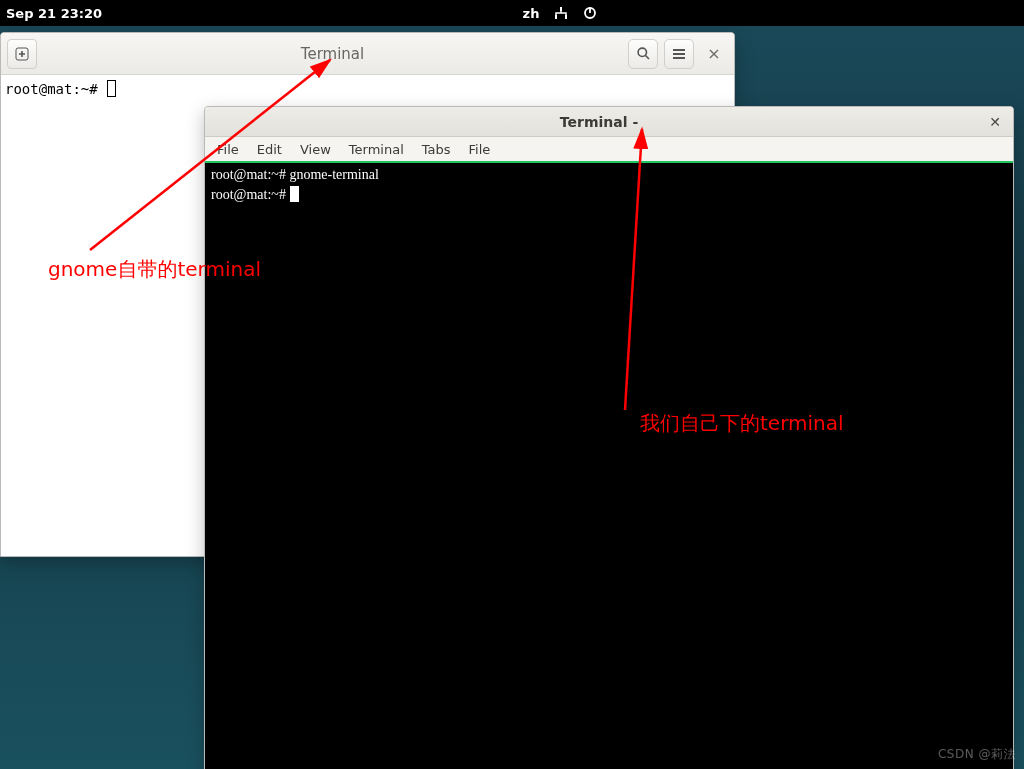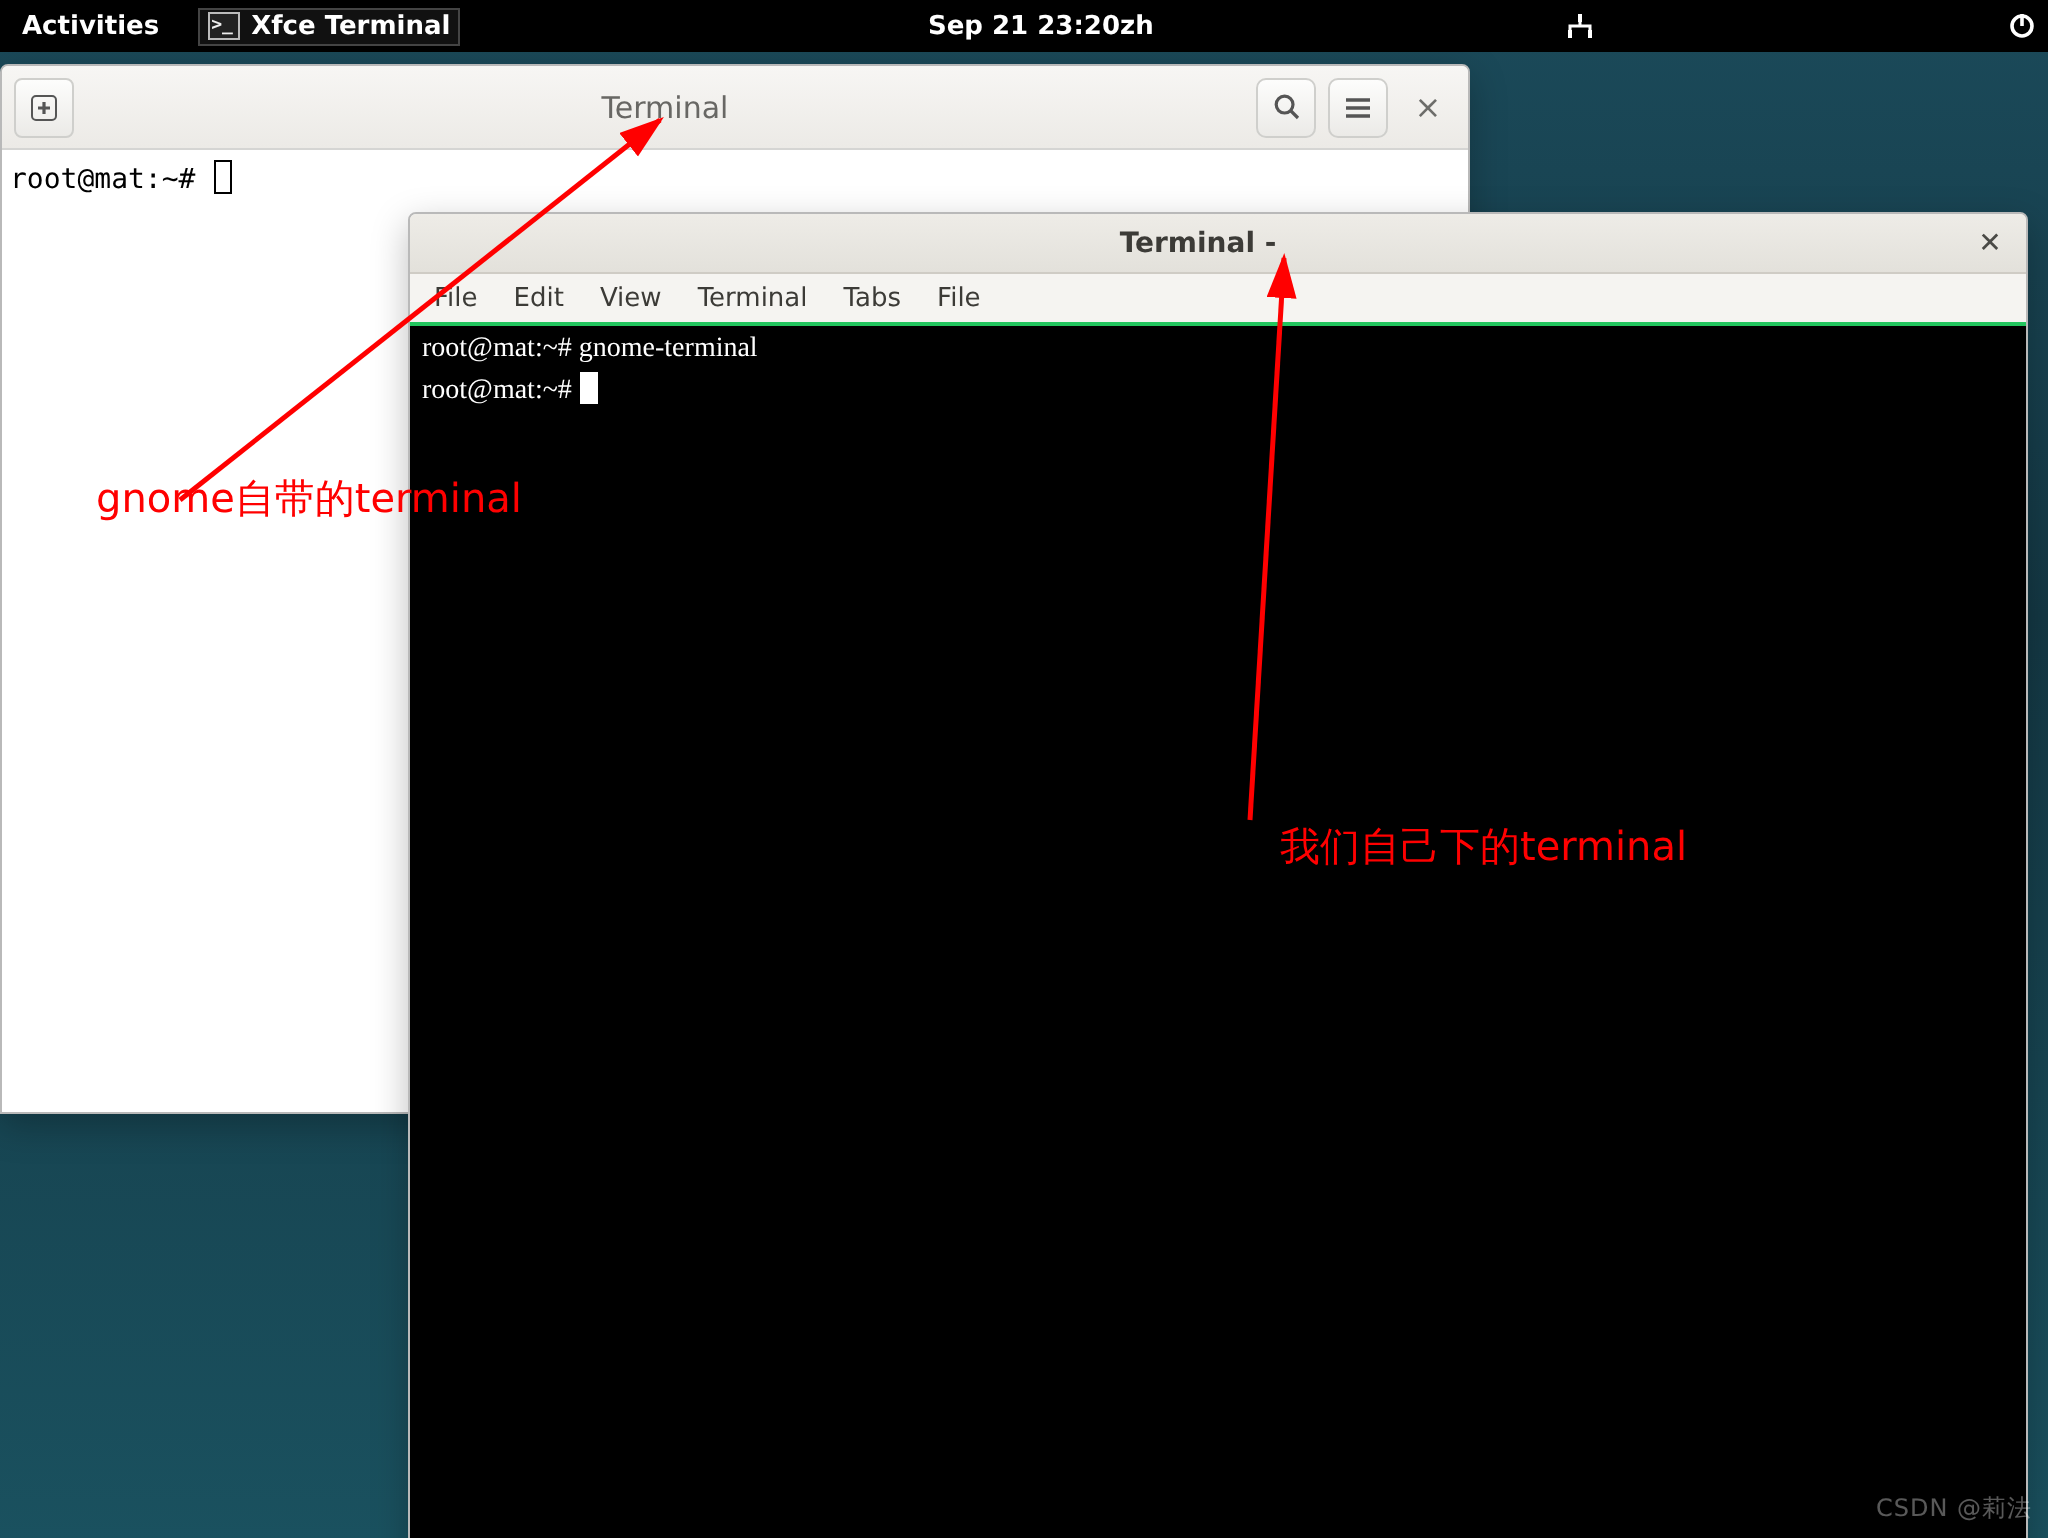--- a/index.html
+++ b/index.html
@@ -31,21 +31,21 @@
   }
   .top-panel .panel-left,
   .top-panel .panel-center,
   .top-panel .panel-right {
     display: flex;
     align-items: center;
     gap: 14px;
   }
   .top-panel .panel-left { flex: 1; }
   .top-panel .panel-center { flex: 0; white-space: nowrap; }
-  .top-panel .panel-right { flex: 1; justify-content: space-between; }
+  .top-panel .panel-right { flex: 1; justify-content: center; }
   .app-indicator {
     display: flex;
     align-items: center;
     gap: 6px;
     padding: 0 4px;
     border: 1px solid transparent;
   }
   .app-indicator.boxed { border: 1px solid #444; background: #111; padding: 1px 4px; }
   .term-icon {
     width: 16px; height: 14px;
@@ -183,47 +183,40 @@
   
   .annotation {
     position: absolute;
     color: #ff0000;
     font-size: 20px;
     font-weight: 500;
     z-index: 100;
     white-space: nowrap;
     pointer-events: none;
   }
-  .ann1 { top: 236px; left: 48px; text-align: center; }
+  .ann1 { top: 256px; left: 48px; text-align: center; }
   .ann2 { top: 410px; left: 640px; }
 
   svg.arrow { position: absolute; z-index: 99; pointer-events: none; }
 
   
   .watermark {
     position: absolute;
     right: 8px;
     bottom: 6px;
     color: rgba(255,255,255,0.35);
     font-size: 12px;
     z-index: 200;
     letter-spacing: .5px;
   }
 </style>
 </head>
 <body>
 
 <div class="top-panel">
-  <div class="panel-left">
-    <span class="app-indicator">Activities</span>
-    <span class="app-indicator boxed">
-      <span class="term-icon">&gt;_</span>
-      <span>Xfce Terminal</span>
-    </span>
-  </div>
   <div class="panel-center">
     <span>Sep 21  23:20</span>
   </div>
   <div class="panel-right">
     <span>zh</span>
     <span class="net-icon">
       <svg width="16" height="14" viewBox="0 0 16 14">
           <g fill="#fff">
             <rect x="7" y="1" width="2" height="4"></rect>
             <rect x="2" y="9" width="2" height="4"></rect>

